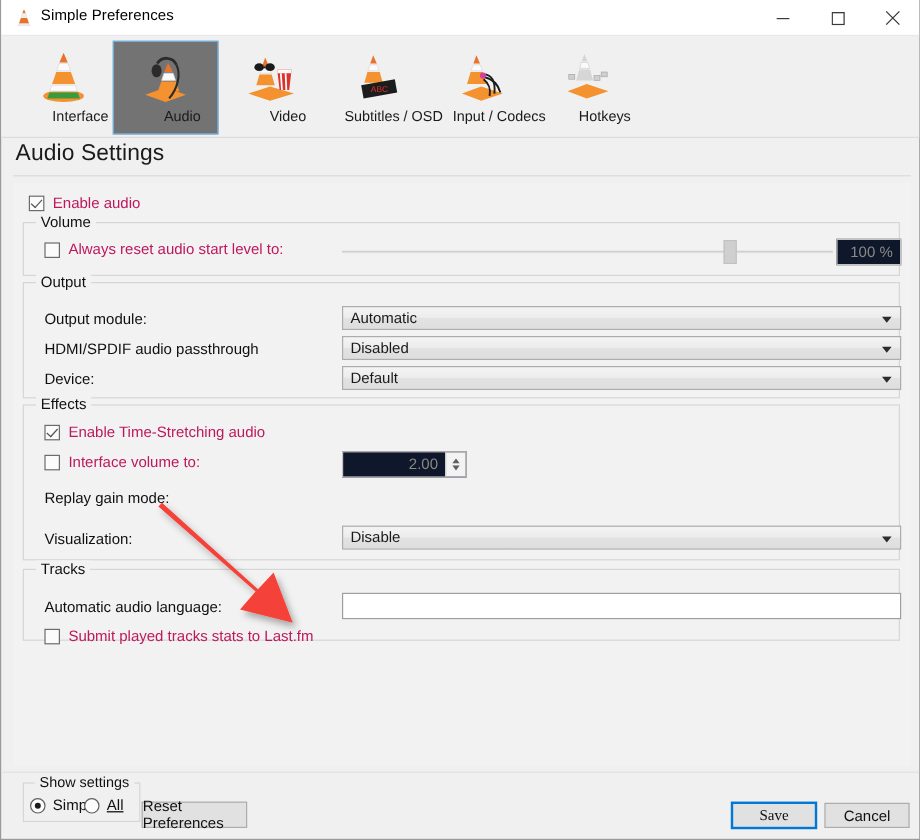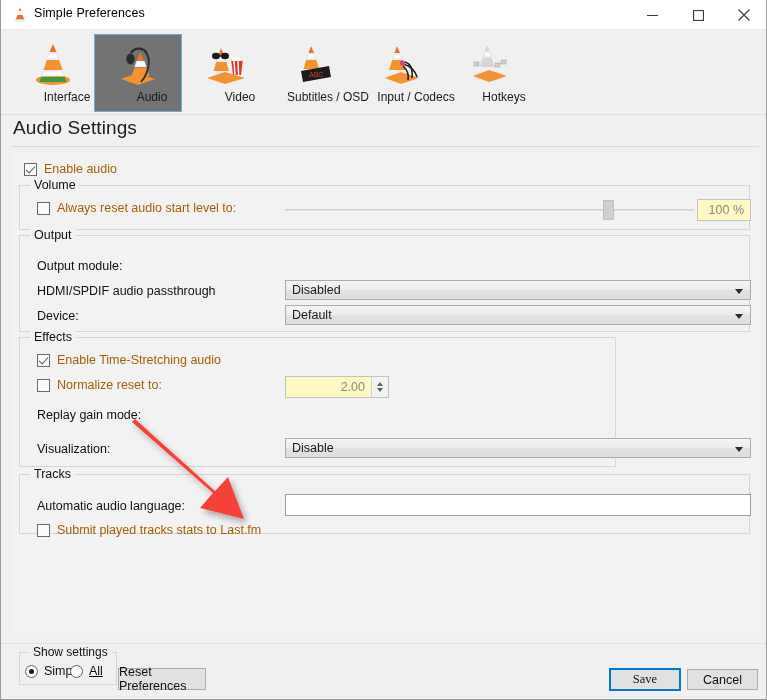--- a/index.html
+++ b/index.html
@@ -102,21 +102,21 @@
   }
   .chk.checked::after {
     content: "";
     position: absolute; left: 3px; top: 0px;
     width: 4px; height: 8px;
     border: solid #555; border-width: 0 1.6px 1.6px 0;
     transform: rotate(42deg);
   }
   .chk-label {
     margin-left: 7px;
-    font-size: 12.5px; color: #a16207;
+    font-size: 12.5px; color: #be185d;
     white-space: nowrap;
   }
 
   .groupbox {
     position: absolute;
     border: 1px solid #d6d6d6;
     background: transparent;
   }
   .group-title {
     position: absolute; top: -8px; left: 10px;
@@ -157,21 +157,21 @@
   .textinput {
     position: absolute; height: 22px;
     border: 1px solid #9e9e9e;
     background: #ffffff;
   }
 
   
   .spin {
     position: absolute; height: 22px;
     border: 1px solid #c3c3c3;
-    background: #fef9c3;
+    background: #0f172a;
     display: flex; align-items: center; justify-content: flex-end;
   }
   .spin-text {
     font-size: 12.5px; color: #8a8a8a;
     padding-right: 6px;
   }
   .spin-btns {
     width: 17px; height: 20px;
     border-left: 1px solid #d2d2d2;
     display: flex; flex-direction: column;
@@ -388,45 +388,49 @@
       </div>
       <div class="spin" style="left:677px; top:13px; width:54px;">
         <span class="spin-text">100 %</span>
       </div>
     </div>
 
     <div class="groupbox" style="left:8px; top:83px; width:731px; height:97px;">
       <div class="group-title">Output</div>
 
       <div class="field-label" style="left:17px; top:23px;">Output module:</div>
+      <div class="combo" style="left:265px; top:19px; width:466px;">
+        <span class="combo-text">Automatic</span>
+        <span class="combo-arrow"></span>
+      </div>
 
       <div class="field-label" style="left:17px; top:48px;">HDMI/SPDIF audio passthrough</div>
       <div class="combo" style="left:265px; top:44px; width:466px;">
         <span class="combo-text">Disabled</span>
         <span class="combo-arrow"></span>
       </div>
 
       <div class="field-label" style="left:17px; top:73px;">Device:</div>
       <div class="combo" style="left:265px; top:69px; width:466px;">
         <span class="combo-text">Default</span>
         <span class="combo-arrow"></span>
       </div>
     </div>
 
-    <div class="groupbox" style="left:8px; top:185px; width:597px; height:130px;">
+    <div class="groupbox" style="left:8px; top:185px; width:731px; height:130px;">
       <div class="group-title">Effects</div>
 
       <div class="chk-row" style="left:17px; top:15px;">
         <span class="chk checked"></span>
         <span class="chk-label">Enable Time-Stretching audio</span>
       </div>
 
       <div class="chk-row" style="left:17px; top:40px;">
         <span class="chk"></span>
-        <span class="chk-label">Normalize reset to:</span>
+        <span class="chk-label">Interface volume to:</span>
       </div>
       <div class="spin" style="left:265px; top:38px; width:104px;">
         <span class="spin-text">2.00</span>
         <span class="spin-btns">
           <span class="spin-up"></span>
           <span class="spin-dn"></span>
         </span>
       </div>
 
       <div class="field-label" style="left:17px; top:70px;">Replay gain mode:</div>

